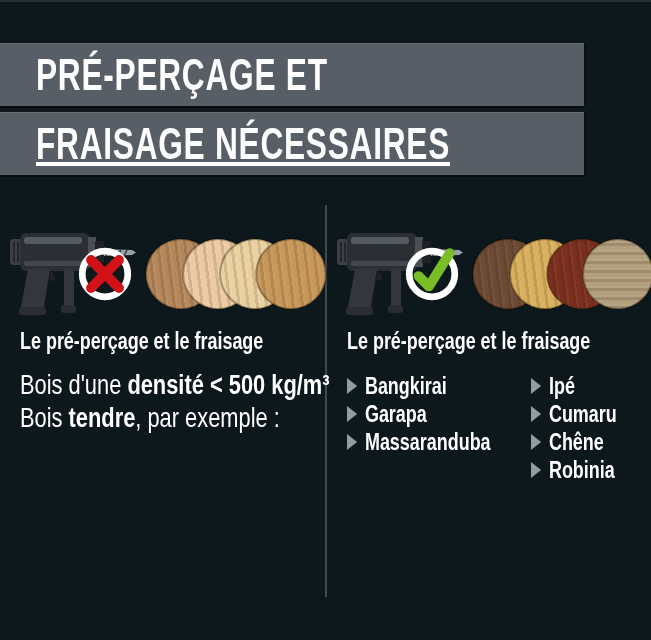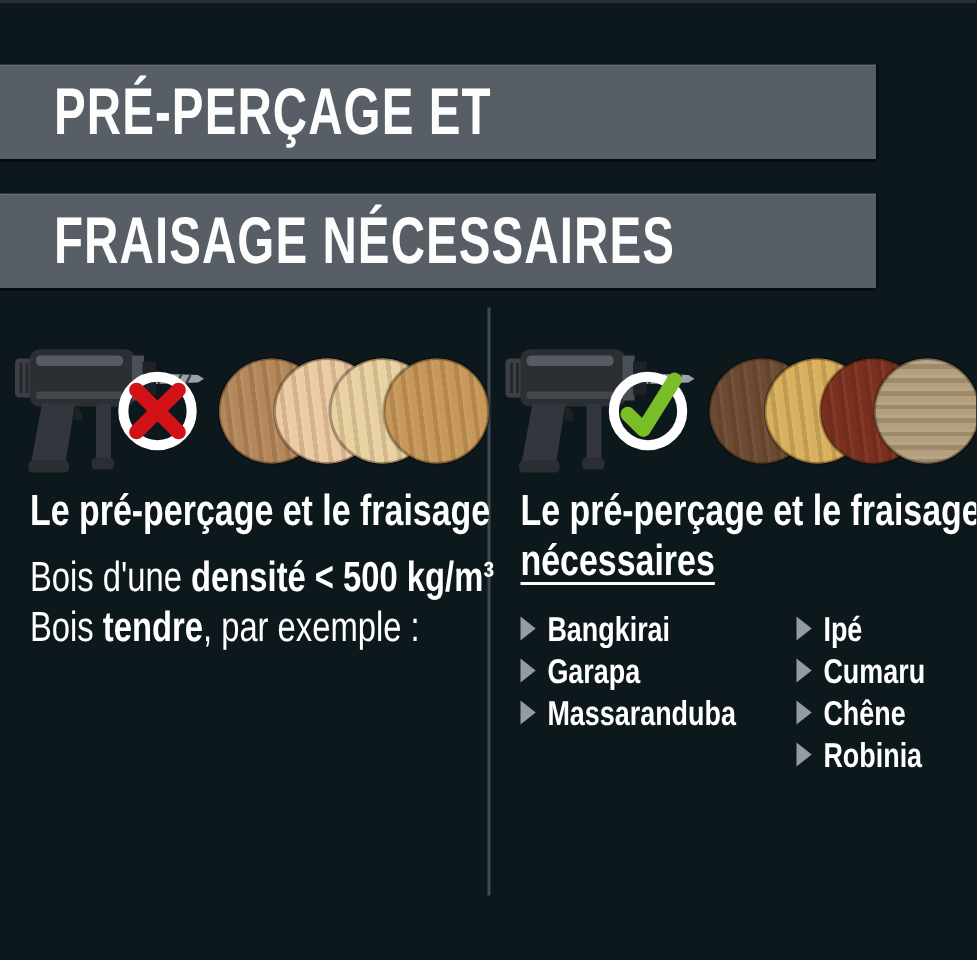--- a/index.html
+++ b/index.html
@@ -9,21 +9,21 @@
     font-family:"Liberation Sans","DejaVu Sans",sans-serif;
   }
   .top-strip{position:absolute;top:0;left:0;right:0;height:2px;background:#26ary;background:#263035;}
   
   .title-bar{
     position:absolute;left:0;width:584px;height:63px;
     background:#575e65;display:flex;align-items:center;padding-left:36px;box-sizing:border-box;
     box-shadow:0 2px 0 rgba(0,0,0,.45), 2px 0 0 rgba(0,0,0,.35), inset 0 1px 0 rgba(255,255,255,.10);
   }
   .bar1{top:43px;}
-  .bar2{top:129px;}
+  .bar2{top:112px;text-decoration:underline;}
   .title-text{
     display:inline-block;font-weight:bold;font-size:44px;letter-spacing:1px;
     transform:scaleX(.72);transform-origin:0 50%;white-space:nowrap;color:#fdfdfd;
   }
   
   .divider{position:absolute;left:325px;top:205px;width:2px;height:392px;background:#3f4a51;}
   .col{position:absolute;top:205px;height:405px;box-sizing:border-box;padding-left:20px;}
   .col-left{left:0;width:326px;}
   .col-right{left:327px;width:324px;}
   
@@ -35,21 +35,21 @@
     box-shadow:inset 0 0 0 1px rgba(50,25,0,.40), 0 0 0 1px rgba(0,0,0,.30);
   }
   .wood::after{
     content:"";position:absolute;inset:0;border-radius:50%;
     background:repeating-linear-gradient(83deg, rgba(60,30,5,.14) 0 3px, rgba(255,255,255,.05) 3px 5px, transparent 5px 9px);
   }
   .wood.g0::after{background:repeating-linear-gradient(0deg, rgba(60,30,5,.16) 0 3px, rgba(255,255,255,.05) 3px 5px, transparent 5px 9px);}
   .w1{left:146px;} .w2{left:183px;} .w3{left:220px;} .w4{left:256px;}
   
   .fit{display:inline-block;transform:scaleX(.78);transform-origin:0 50%;white-space:nowrap;}
-  .intro{margin-top:8px;font-size:29px;font-weight:bold;line-height:33px;}
+  .intro{margin-top:8px;font-size:23px;font-weight:bold;line-height:33px;text-align:right;}
   .intro .ul{text-decoration:underline;text-decoration-thickness:2px;text-underline-offset:5px;}
   .specs{margin-top:10px;font-size:28px;line-height:33px;font-weight:normal;}
   .specs b{font-weight:bold;}
   .lists{margin-top:14px;display:flex;}
   ul.woods{list-style:none;margin:0;padding:0;}
   ul.woods.first{width:114px;}
   ul.woods li{
     display:flex;align-items:center;height:28px;
     font-size:23px;font-weight:bold;white-space:nowrap;
     transform:scaleX(.78);transform-origin:0 50%;
@@ -151,21 +151,20 @@
         <path d="M15,30 L25,40 L45,8" stroke="#79bd27" stroke-width="9.5" stroke-linecap="round" stroke-linejoin="round" fill="none"></path>
       </svg>
       <div class="wood w1" style="background-color: rgb(108, 74, 51);"></div>
       <div class="wood w2" style="background-color: rgb(216, 176, 94);"></div>
       <div class="wood w3" style="background-color: rgb(123, 47, 30);"></div>
       <div class="wood w4 g0" style="background-color: rgb(178, 160, 127);"></div>
     </div>
 
     <div class="intro">
       <div><span class="fit">Le pré-perçage et le fraisage</span></div>
-      <div><span class="fit"><span class="ul">nécessaires</span></span></div>
     </div>
 
 
     <div class="lists">
       <ul class="woods">
         <li>
             <span class="tri"></span>
             <span>Bangkirai</span>
           </li>
         <li>

